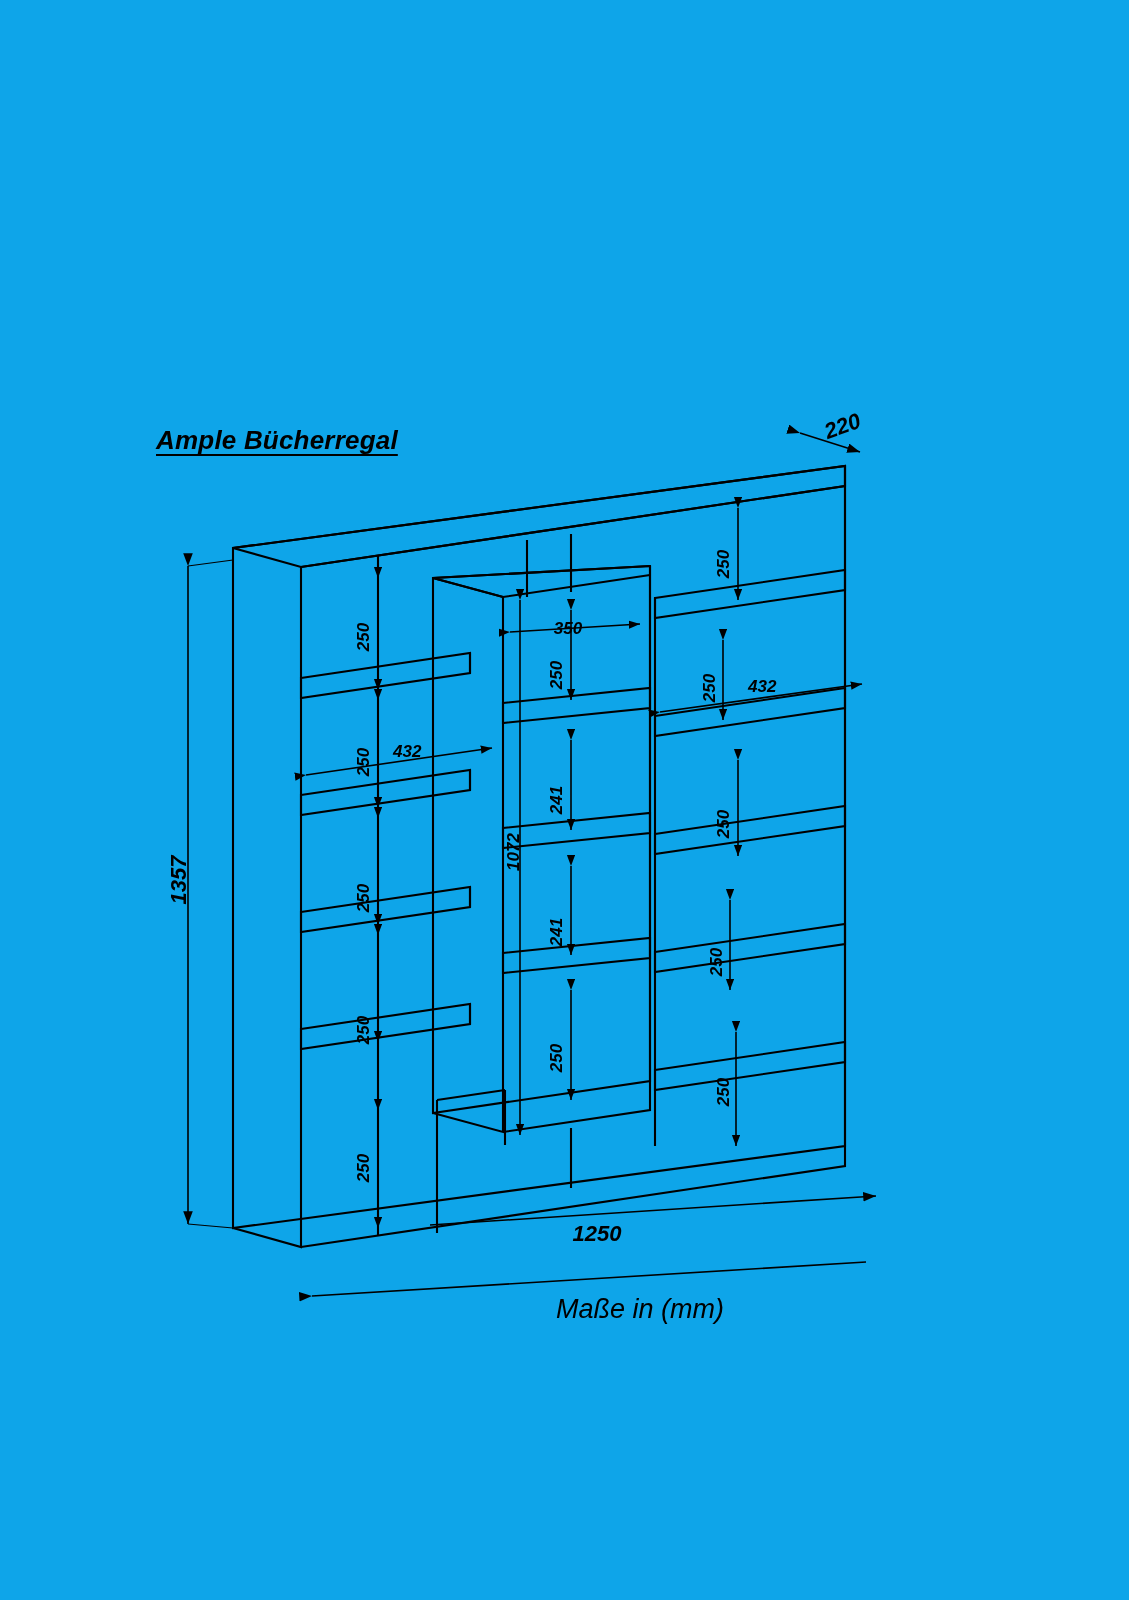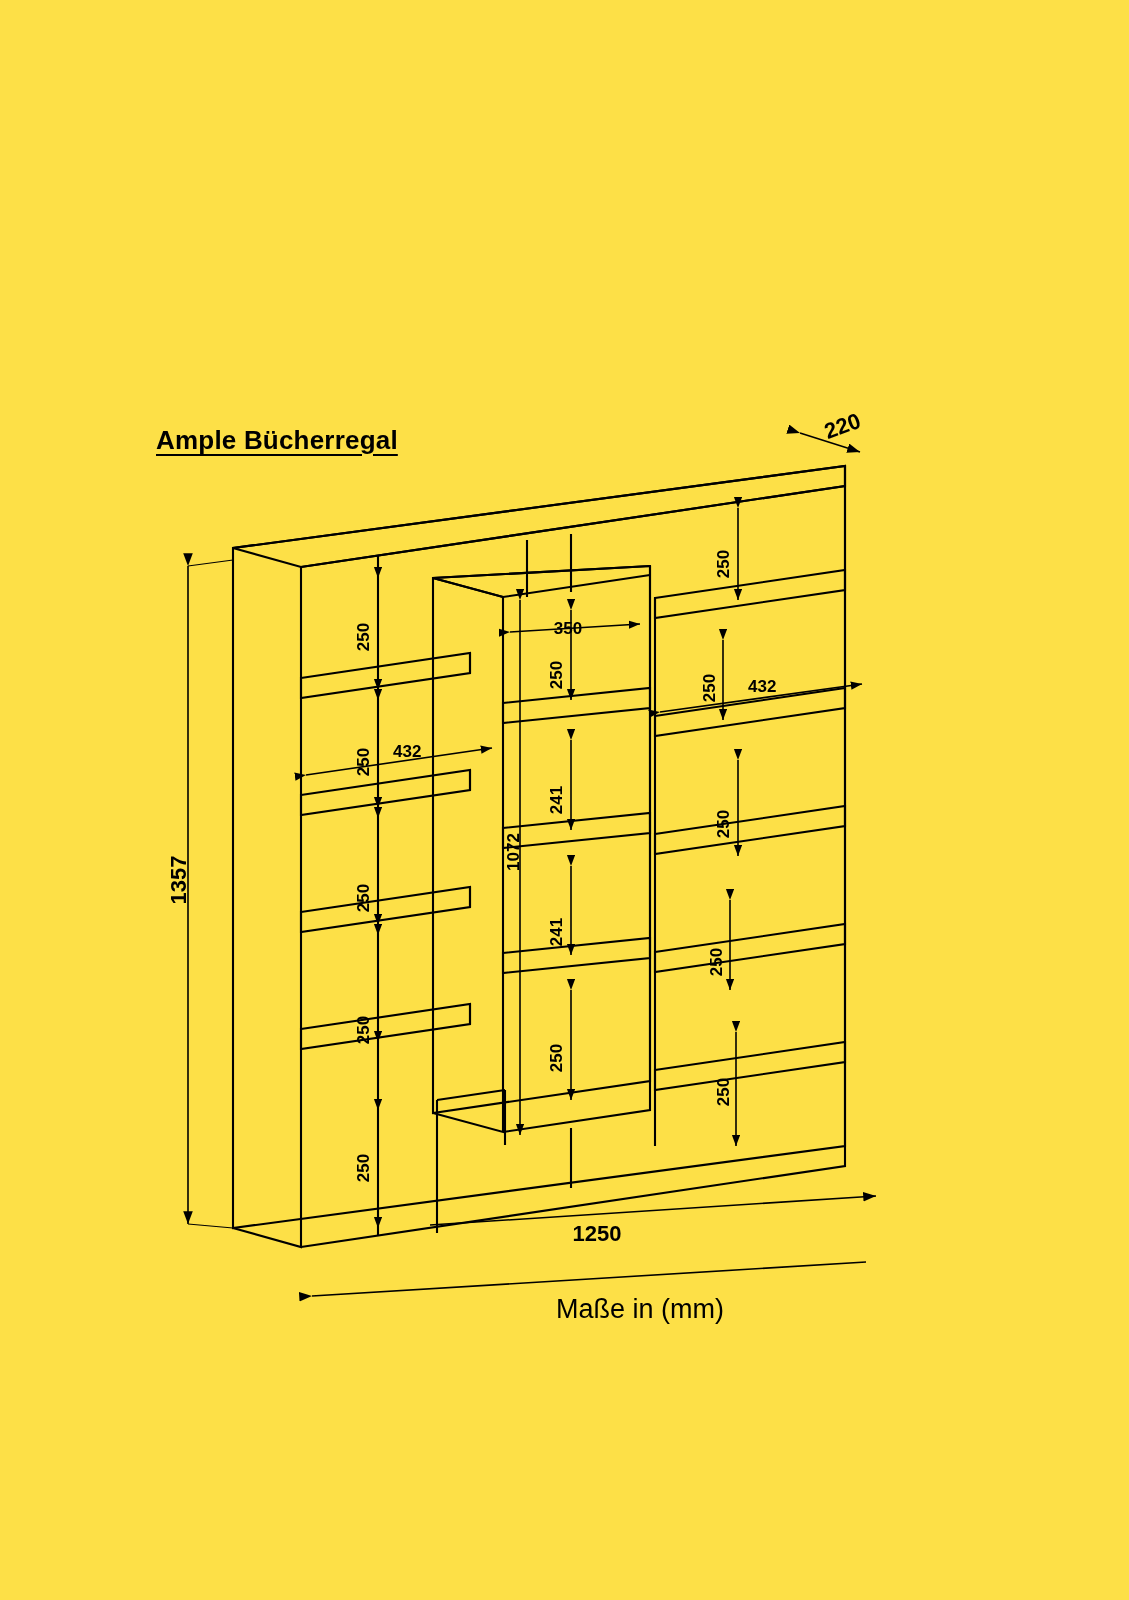--- a/index.html
+++ b/index.html
@@ -11,21 +11,22 @@
     width: 1129px;
     height: 1600px;
     position: relative;
     font-family: "Liberation Sans", sans-serif;
     color: #000000;
     overflow: hidden;
   }
   #sheet {
     position: absolute;
     inset: 0;
-    background: #fde047;
+    background: #0ea5e9;
+    font-style: italic;
   }
   #title {
     position: absolute;
     left: 156px;
     top: 425px;
     font-size: 26px;
     font-weight: bold;
     letter-spacing: 0.2px;
     text-decoration: underline;
     text-underline-offset: 5px;

